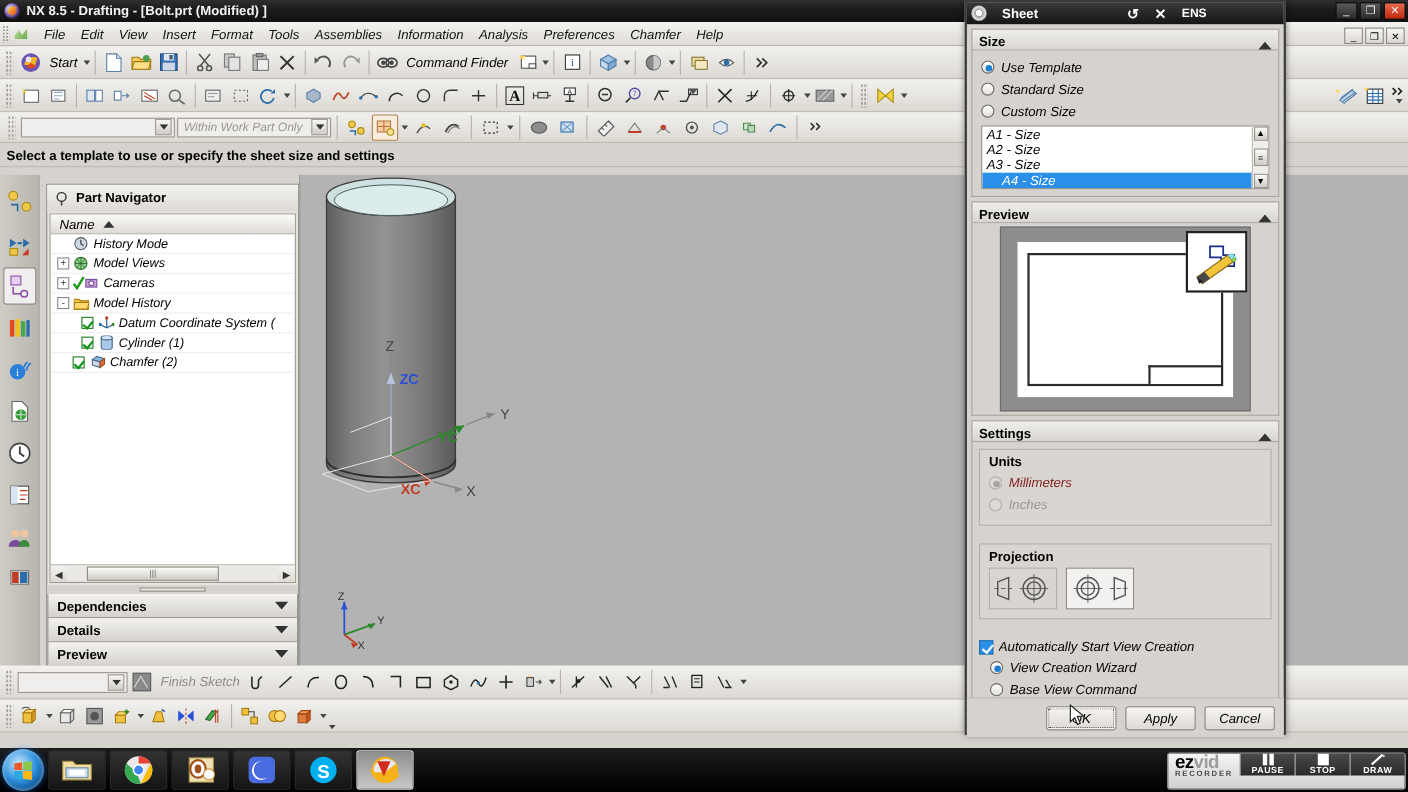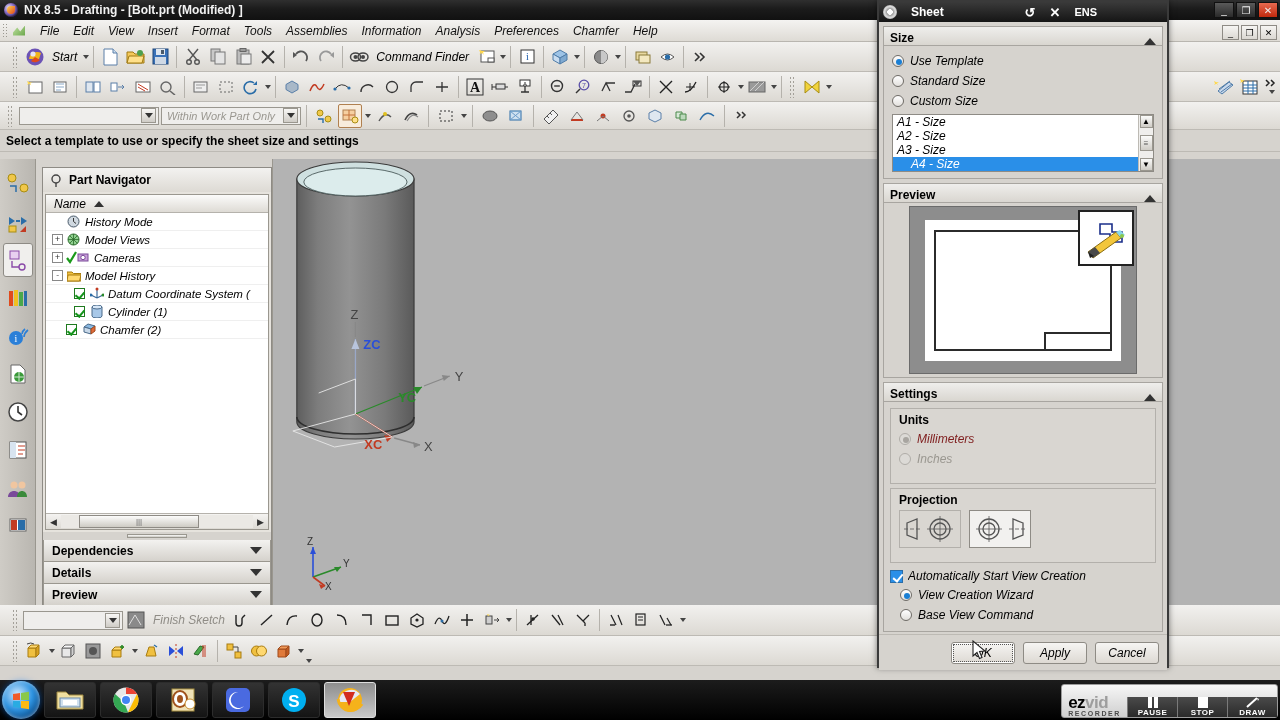--- a/index.html
+++ b/index.html
@@ -47,21 +47,21 @@
   .menu-icon { width:18px;height:16px;margin-right:4px; position:relative;}
   .menu-icon:before{content:"";position:absolute;left:2px;top:3px;width:12px;height:10px;
      background:linear-gradient(135deg,#bfe1a0,#6aa64b);clip-path:polygon(0 70%,35% 20%,60% 60%,100% 0,100% 100%,0 100%);}
   .menubar span.mi { padding:2px 7px; white-space:nowrap; }
 
   
   .toolbar-row {
     height:30px; display:flex; align-items:center;
     background:linear-gradient(to bottom,#f2f1ef,#dcd9d3);
     border-bottom:1px solid #bdbab4;
-    padding-left:9px; gap:1px;
+    padding-left:2px; gap:1px;
   }
   .tgrip{width:7px;height:22px;flex:none;margin:0 3px;
     background-image:radial-gradient(#a3a099 40%, transparent 41%);
     background-size:3px 4px;}
   .tsep{width:1px;height:22px;background:#b5b2ac;margin:0 3px;flex:none;}
   .tb {
     width:24px;height:24px;flex:none;display:flex;align-items:center;justify-content:center;
     border:1px solid transparent; border-radius:2px; font-size:13px; position:relative;
   }
   .tb svg{display:block;}
@@ -164,21 +164,21 @@
   .preview-area{height:175px;background:#d6d3ce;border:1px solid #a8a5a0;border-top:none;
      display:flex;align-items:center;justify-content:center;}
   .sheet-frame{width:228px;height:168px;background:#8d8d8d;display:flex;align-items:center;justify-content:center;
      position:relative;border:1px solid #6b6b6b;}
   .sheet-white{width:196px;height:141px;background:#fff;display:flex;align-items:center;justify-content:center;}
   .sheet-border{width:178px;height:121px;border:2px solid #2b2b2b;background:#fff;position:relative;}
   .titleblock{position:absolute;right:0;bottom:0;width:66px;height:17px;border:2px solid #2b2b2b;
      border-right:none;border-bottom:none;background:#fff;}
   .pencil-badge{position:absolute;right:2px;top:3px;width:56px;height:56px;background:#fff;
      border:2px solid #222;display:flex;align-items:center;justify-content:center;}
-  .sub-grp{border:1px solid #b3b0ab;background:#d9d6d1;margin-bottom:4px;padding:4px 8px 14px;}
+  .sub-grp{border:1px solid #b3b0ab;background:#d9d6d1;margin-bottom:16px;padding:4px 8px 8px;}
   .sub-grp-title{font-weight:bold;font-size:12px;margin-bottom:2px;}
   .proj-row{display:flex;gap:8px;margin-top:3px;}
   .proj-btn{width:62px;height:38px;border:1px solid #b3b0ab;background:#d9d6d1;
      display:flex;align-items:center;justify-content:center;}
   .proj-btn.sel{background:#f2f1ef;border:1px solid #8e8b85;}
   .cbox{width:13px;height:13px;border:1px solid #2a6da8;background:#fff;flex:none;position:relative;}
   .cbox.on{background:#2a8fe8;}
   .cbox.on:after{content:"";position:absolute;left:3.5px;top:1px;width:4px;height:8px;
      border:solid #fff;border-width:0 2px 2px 0;transform:rotate(40deg);}
   .dlg-buttons{position:absolute;left:0;bottom:0;width:288px;height:36px;background:#d6d3ce;
@@ -201,21 +201,21 @@
   
   .taskbar{position:absolute;left:0;bottom:0;width:1280px;height:40px;
      background:linear-gradient(to bottom,#1c1c1c,#000);display:flex;align-items:center;}
   .startorb{width:38px;height:38px;border-radius:50%;margin-left:2px;flex:none;
      background:radial-gradient(circle at 40% 35%,#cfe9ff 0%,#2f93e0 45%,#0a4f8f 75%,#062c52 100%);
      box-shadow:inset 0 0 4px rgba(255,255,255,.6),0 0 6px rgba(0,120,255,.5);
      display:flex;align-items:center;justify-content:center;}
   .tb-item{width:52px;height:36px;margin-left:4px;display:flex;align-items:center;justify-content:center;
      border:1px solid #2c2c2c;border-radius:3px;background:linear-gradient(to bottom,#333,#141414);}
   .tb-item.active{background:linear-gradient(to bottom,#8d8d8d,#c9c9c9);border-color:#ddd;}
-  .ezvid{position:absolute;right:2px;bottom:2px;height:34px;display:flex;align-items:flex-end;
+  .ezvid{position:absolute;right:2px;bottom:2px;height:34px;display:flex;align-items:flex-start;
      background:linear-gradient(to bottom,#f6f6f6,#cfcfcf);border:1px solid #9a9a9a;border-radius:3px;}
   .ez-logo{display:flex;flex-direction:column;justify-content:center;padding:0 6px;}
   .ez-top{font-size:17px;font-weight:bold;line-height:15px;letter-spacing:-.5px;}
   .ez-top .gray{color:#9d9d9d;}
   .ez-bot{font-size:7px;letter-spacing:1.6px;color:#4a4a4a;font-weight:bold;}
   .ez-btn{width:50px;background:linear-gradient(to bottom,#4a4a4a,#2a2a2a);color:#fff;
      display:flex;flex-direction:column;align-items:center;justify-content:center;
      border-left:1px solid #7a7a7a;font-size:8px;font-weight:bold;letter-spacing:.5px;}
 </style>
 </head>

